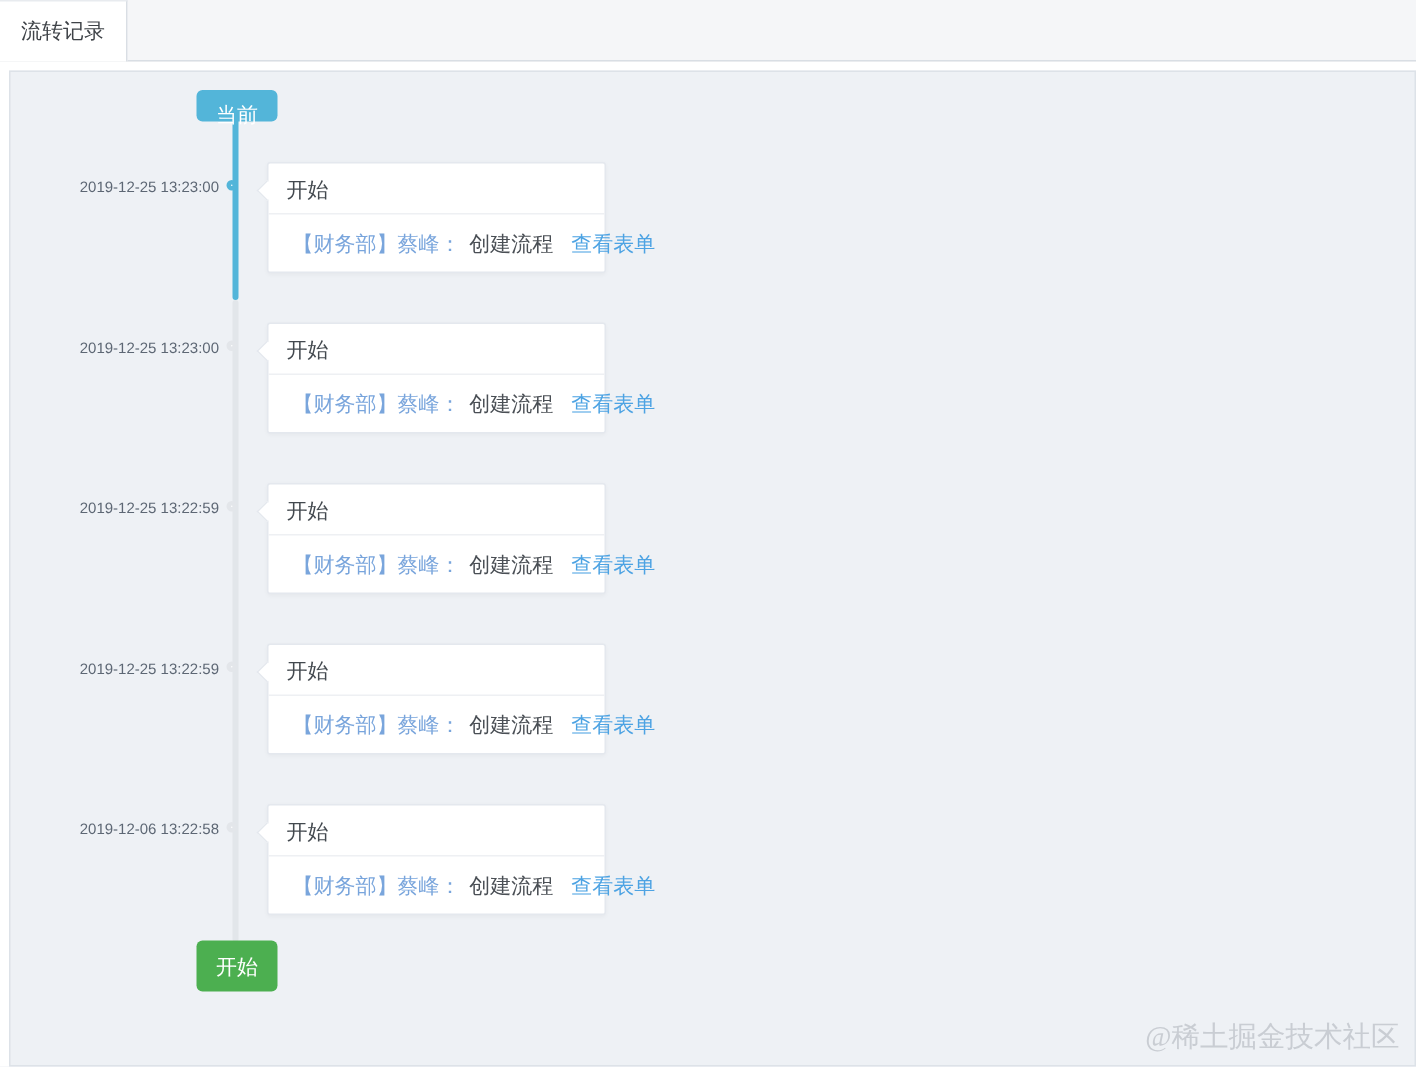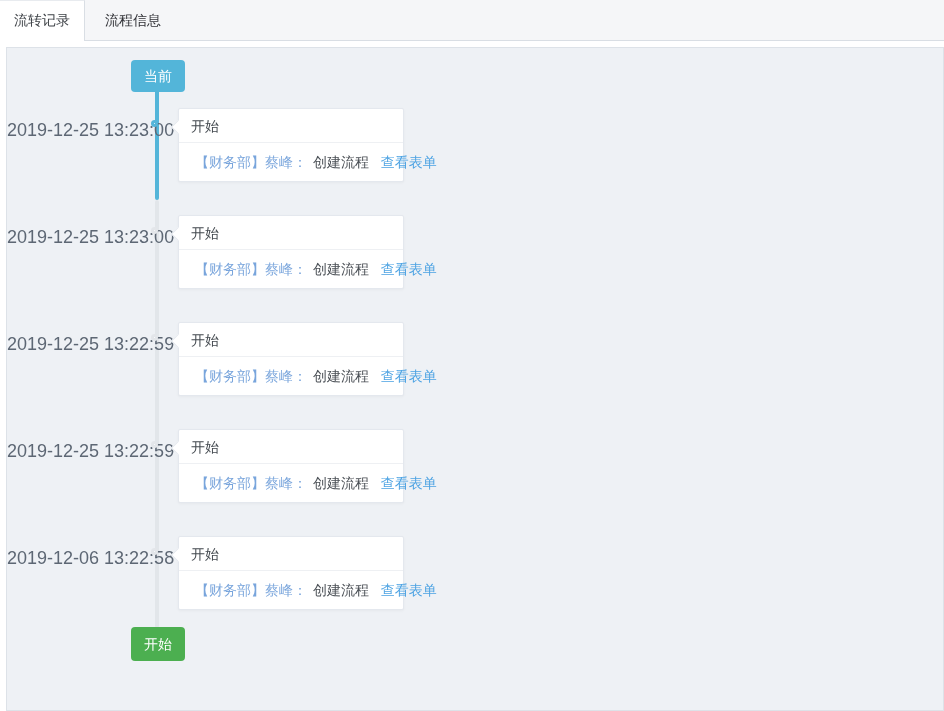--- a/index.html
+++ b/index.html
@@ -48,34 +48,34 @@
     position:absolute;
     top:47px;left:6px;right:0;bottom:0;
     background:#eef1f5;
     border:1px solid #dde2e8;
   }
   .tl-line{position:absolute;width:4px;left:148px;border-radius:2px;}
   .tl-line.teal{top:28px;height:124px;background:var(--accent-teal);}
   .tl-line.gray{top:152px;height:428px;background:#e2e6ea;}
   .badge{
     position:absolute;
-    left:124px;width:54px;height:32px;
+    left:124px;width:54px;height:21px;
     line-height:32px;text-align:center;
     border-radius:4px;
     color:#fff;font-size:14px;
     z-index:3;
   }
   .badge.current{top:12px;background:var(--accent-teal);}
   .badge.start{top:579px;background:var(--accent-green);height:34px;line-height:34px;}
   
   .entry{position:absolute;left:0;right:0;height:75px;}
   .timestamp{
     position:absolute;left:0;top:12px;width:139px;
     text-align:right;
-    font-size:18px;color:#5d6774;
+    font-size:10px;color:#5d6774;
     white-space:nowrap;
   }
   .node{
     position:absolute;left:144px;top:12px;
     width:7px;height:7px;
     background:#fff;
     border:3px solid #e3e6ea;
     border-radius:50%;
     z-index:2;
   }
@@ -116,23 +116,20 @@
     font-family:"Liberation Serif","DejaVu Serif",serif;
     font-size:19px;color:#c9cdd3;
   }
 </style>
 </head>
 <body>
 
 <div class="tabbar">
   <div class="tab active">
     <span>流转记录</span>
-  </div>
-  <div class="tab">
-    <span>流程信息</span>
   </div>
 </div>
 
 <div class="panel">
   <div class="tl-line teal"></div>
   <div class="tl-line gray"></div>
   <div class="badge current">当前</div>
   <div id="entries">
   <div class="entry" style="top: 60px;">
     <div class="timestamp">2019-12-25 13:23:00</div>
@@ -198,13 +195,14 @@
       <div class="card-header">开始</div>
       <div class="card-body">
         <span class="actor">【财务部】蔡峰：</span>
         <span class="action">创建流程</span>
         <a class="view-link">查看表单</a>
       </div>
     </div>
   </div>
 </div>
   <div class="badge start">开始</div>
+  <div class="watermark">@稀土掘金技术社区</div>
 </div>
 
 </body></html>

